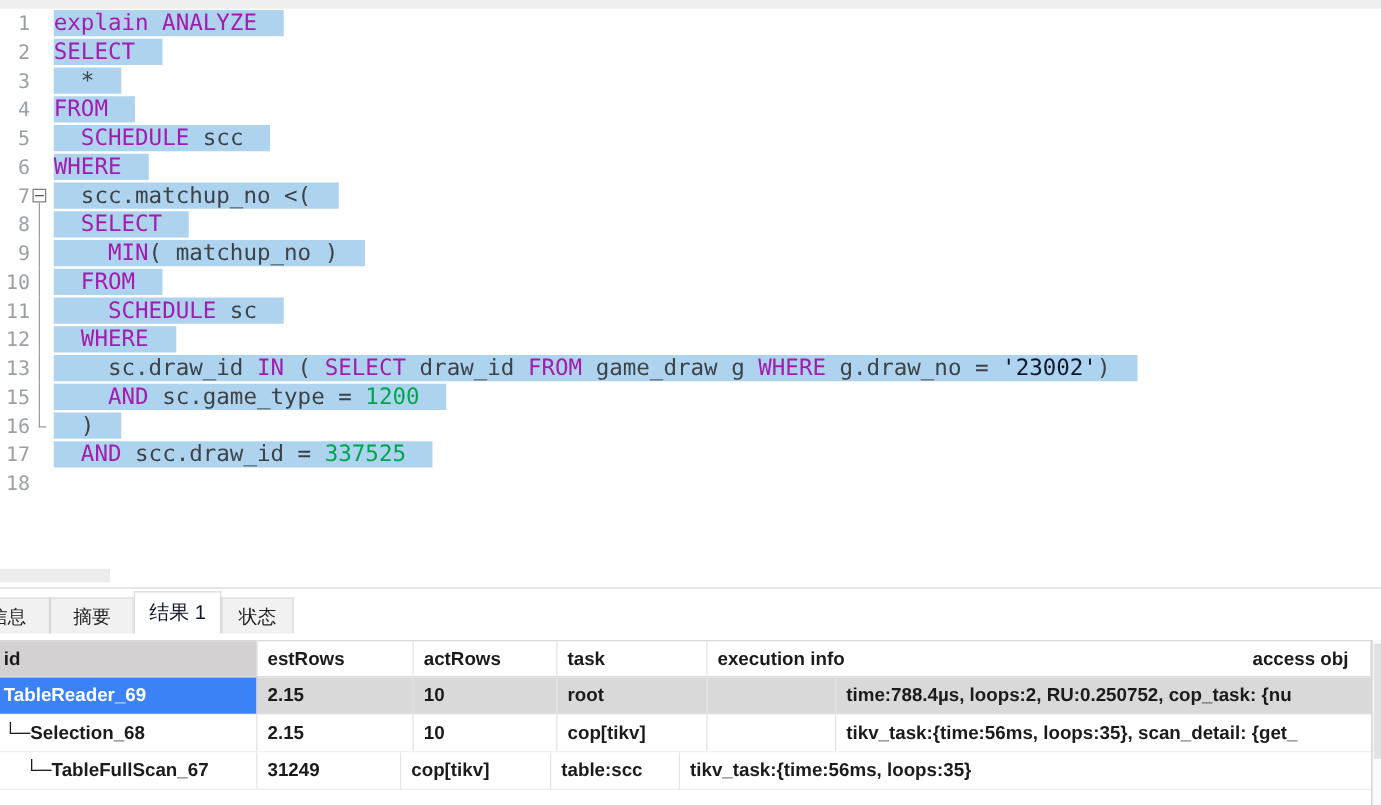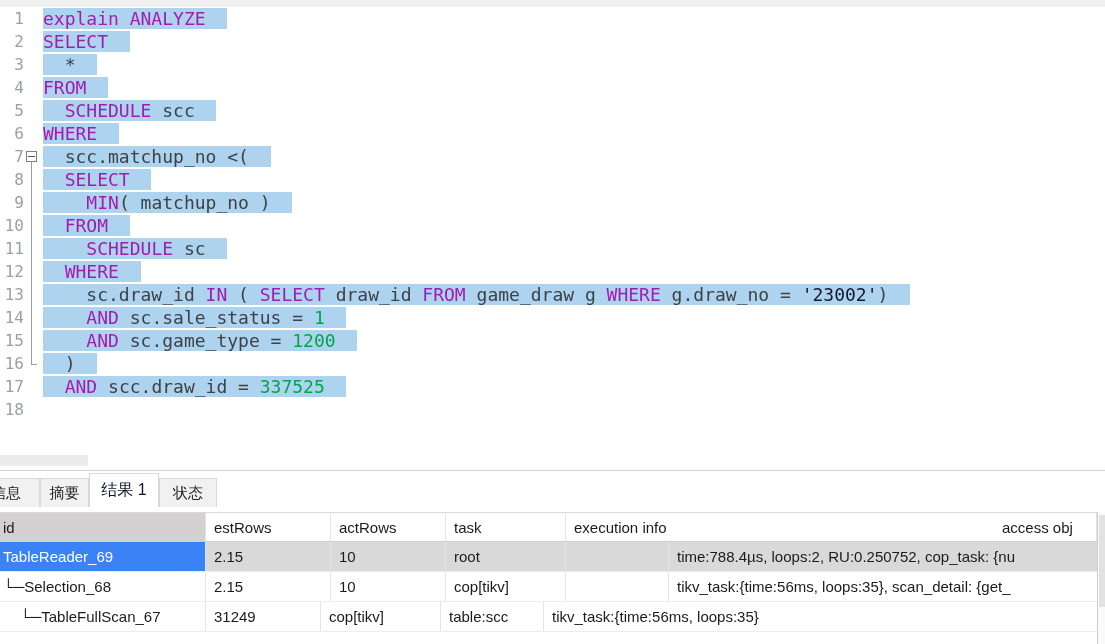--- a/index.html
+++ b/index.html
@@ -39,21 +39,21 @@
   .tab { height:29px; background:#f1f1f1; border:1px solid #d9d9d9; border-bottom:none;
          display:flex; align-items:center; justify-content:center;
          font-size:15px; color:#222; flex:none; cursor:default; }
   .tab.active { height:34px; background:#fff; color:#0f172a; font-size:16px; }
 
   
   .grid { position:absolute; left:0; top:512px; width:1097px; font-size:15px; color:#1b1b1b; }
   .grow { display:flex; height:30px; border-bottom:1px solid #ededed; background:#fff; }
   .grow.header { border-top:1px solid #d9d9d9; border-bottom:1px solid #cfcfcf; }
   .gcell { flex:none; display:flex; align-items:center; padding-left:8px;
-           border-right:1px solid #e4e4e4; overflow:hidden; white-space:nowrap; }
+           border-right:1px solid #e4e4e4; overflow:hidden; white-space:nowrap;font-weight:bold; }
   .gcell.c0 { width:206px; padding-left:3px; }
   .gcell.c1 { width:125px; }
   .gcell.c2 { width:115px;text-align:center; }
   .gcell.c3 { width:120px; }
   .gcell.c4 { width:103px; }
   .gcell.c5 { flex:1 1 auto; border-right:none; }
   .header .gcell.c0 { background:#d3d1d2; }
   .grow.selrow .gcell { background:#d9d9d9; }
   .grow.selrow .gcell.c0 { background:#3b82f6; color:#fff; }
   .gcell.indent1 { padding-left:20px; }
@@ -140,27 +140,20 @@
       <span class="code"><span class="hl"><span>  </span><span class="kw">WHERE</span>  </span></span>
     </div>
     <div class="line">
       <span class="gutter">13</span>
       <span class="fold fmid">
         <i></i>
       </span>
       <span class="code"><span class="hl"><span>    sc.draw_id </span><span class="kw">IN</span><span> ( </span><span class="kw">SELECT</span><span> draw_id </span><span class="kw">FROM</span><span> game_draw g </span><span class="kw">WHERE</span><span> g.draw_no = </span><span class="str">'23002'</span><span>)</span>  </span></span>
     </div>
     <div class="line">
-      <span class="gutter">14</span>
-      <span class="fold fmid">
-        <i></i>
-      </span>
-      <span class="code"><span class="hl"><span>    </span><span class="kw">AND</span><span> sc.sale_status = </span><span class="num">1</span>  </span></span>
-    </div>
-    <div class="line">
       <span class="gutter">15</span>
       <span class="fold fmid">
         <i></i>
       </span>
       <span class="code"><span class="hl"><span>    </span><span class="kw">AND</span><span> sc.game_type = </span><span class="num">1200</span>  </span></span>
     </div>
     <div class="line">
       <span class="gutter">16</span>
       <span class="fold fend">
         <i></i>
@@ -177,21 +170,21 @@
       <span class="fold"></span>
       <span class="code"></span>
     </div>
   </div>
 <div class="hscroll-thumb"></div>
 <div class="panel-divider"></div>
 <div class="tabbar" id="tabbar">
     <div class="tab" style="width: 68px; margin-left: -28px;">
       <span>信息</span>
     </div>
-    <div class="tab" style="width: 49px;">
+    <div class="tab" style="width: 67px;">
       <span>摘要</span>
     </div>
     <div class="tab active" style="width: 70px;">
       <span>结果 1</span>
     </div>
     <div class="tab" style="width: 58px;">
       <span>状态</span>
     </div>
   </div>
 <div class="grid" id="grid">

